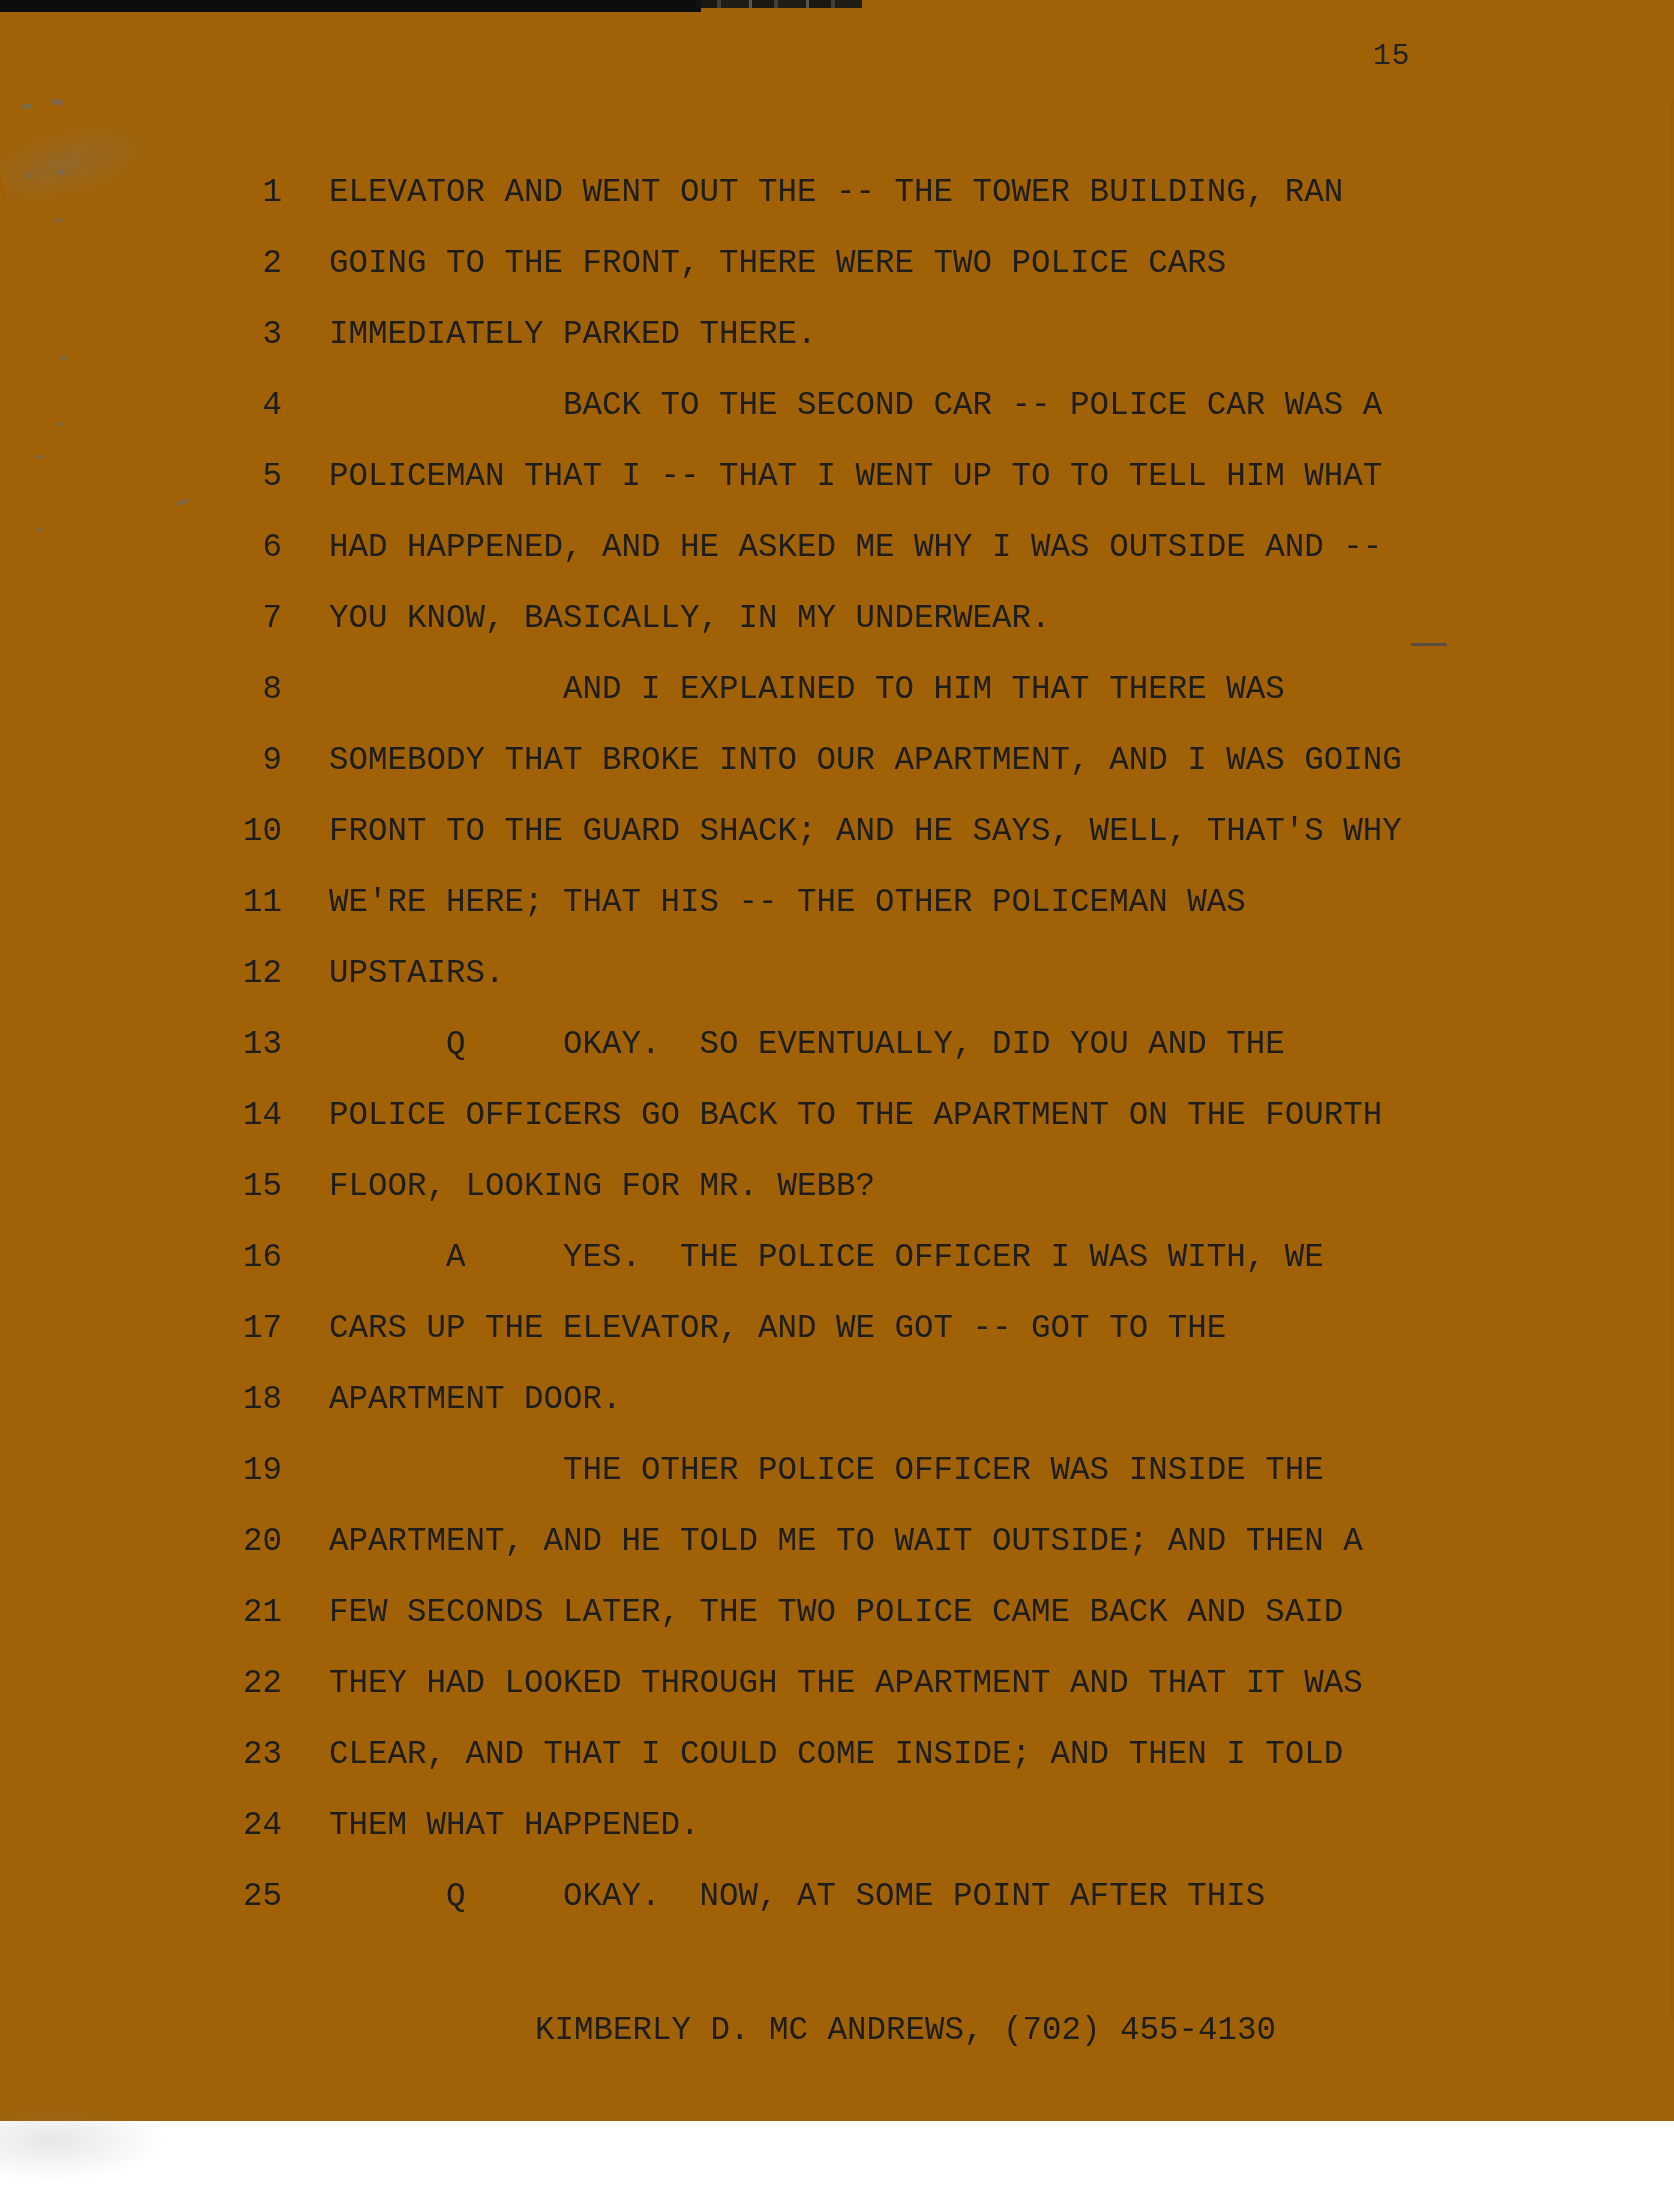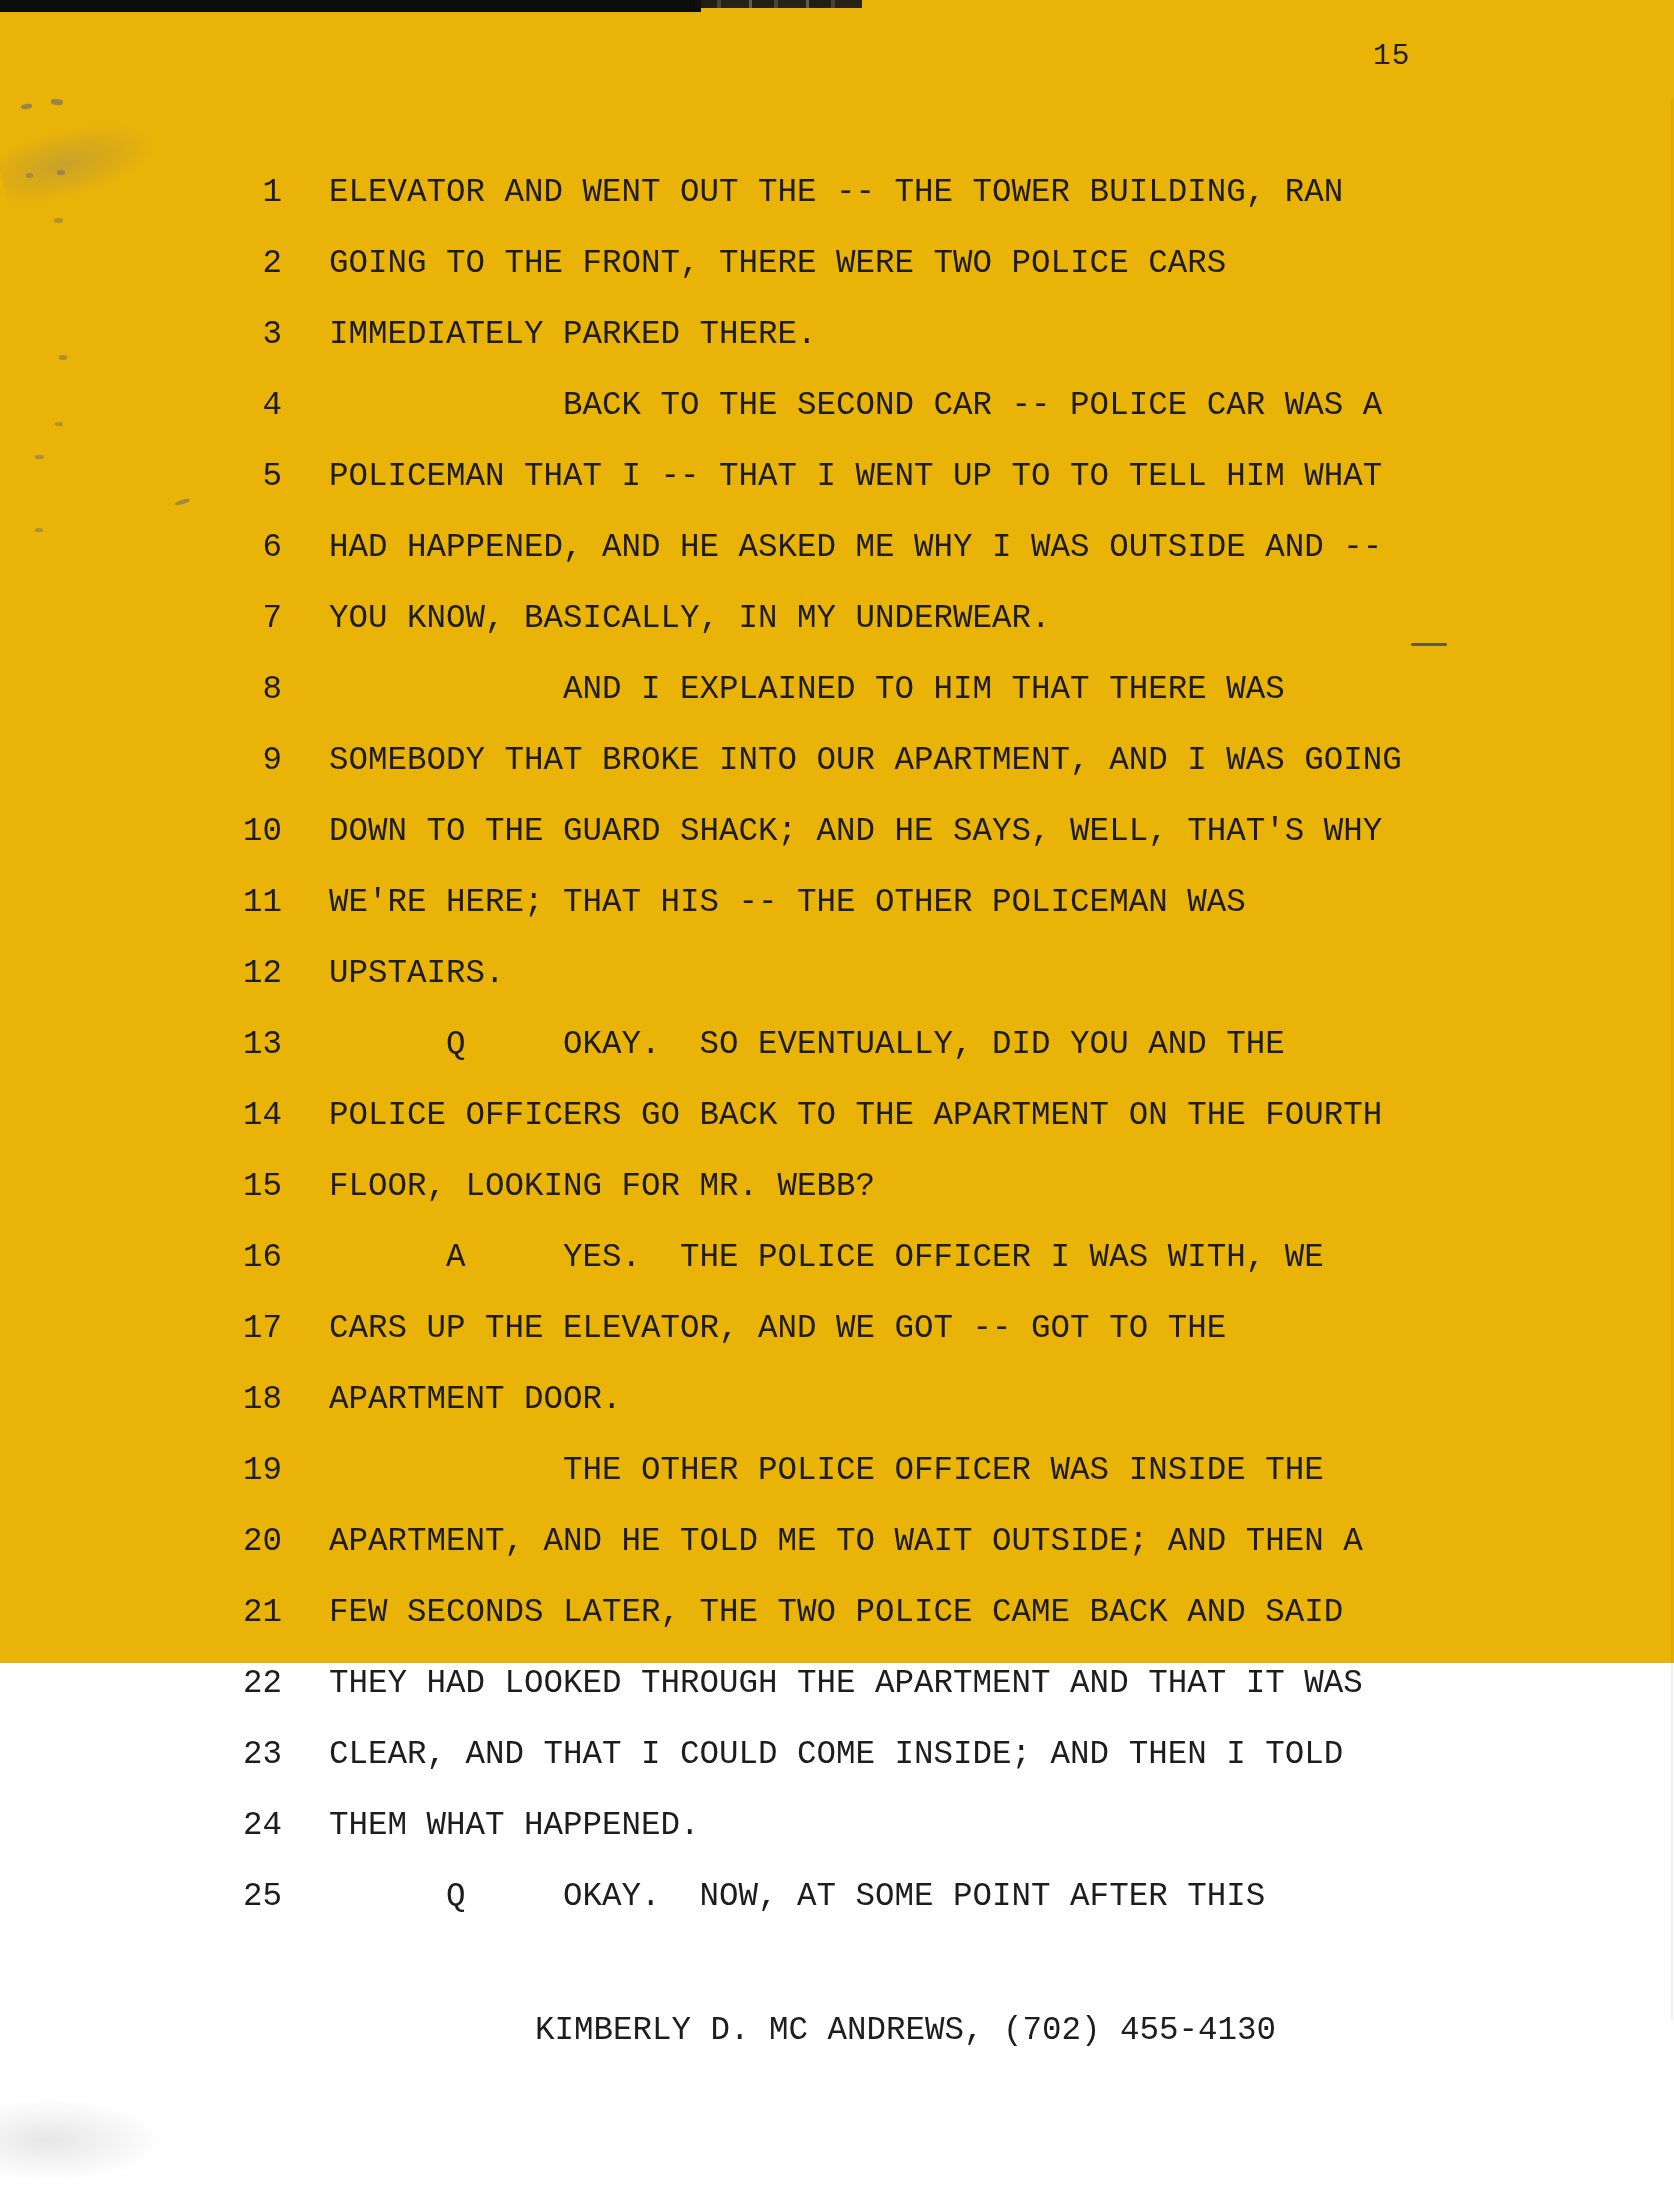--- a/index.html
+++ b/index.html
@@ -4,22 +4,22 @@
 <style>
   html, body { margin: 0; padding: 0; }
   body {
     width: 1675px; height: 2202px;
     background: #ffffff;
     font-family: "Liberation Mono", "DejaVu Sans Mono", monospace;
     overflow: hidden;
   }
   .paper {
     position: relative;
-    width: 1675px; height: 1663px;
-    background: #eab308;
+    width: 1675px; height: 2121px;
+    background: #a16207;
     color: #1f1f1f;
   }
   
   .scan-bar {
     position: absolute; top: 0; left: 0;
     width: 701px; height: 11.8px;
     background: #0d0d0d;
   }
   .scan-bar-tail {
     position: absolute; top: 0; left: 695px;
@@ -145,21 +145,21 @@
     <span class="text">            AND I EXPLAINED TO HIM THAT THERE WAS</span>
   </div>
 
   <div class="row">
     <span class="num">9</span>
     <span class="text">SOMEBODY THAT BROKE INTO OUR APARTMENT, AND I WAS GOING</span>
   </div>
 
   <div class="row">
     <span class="num">10</span>
-    <span class="text">DOWN TO THE GUARD SHACK; AND HE SAYS, WELL, THAT'S WHY</span>
+    <span class="text">FRONT TO THE GUARD SHACK; AND HE SAYS, WELL, THAT'S WHY</span>
   </div>
 
   <div class="row">
     <span class="num">11</span>
     <span class="text">WE'RE HERE; THAT HIS -- THE OTHER POLICEMAN WAS</span>
   </div>
 
   <div class="row">
     <span class="num">12</span>
     <span class="text">UPSTAIRS.</span>

